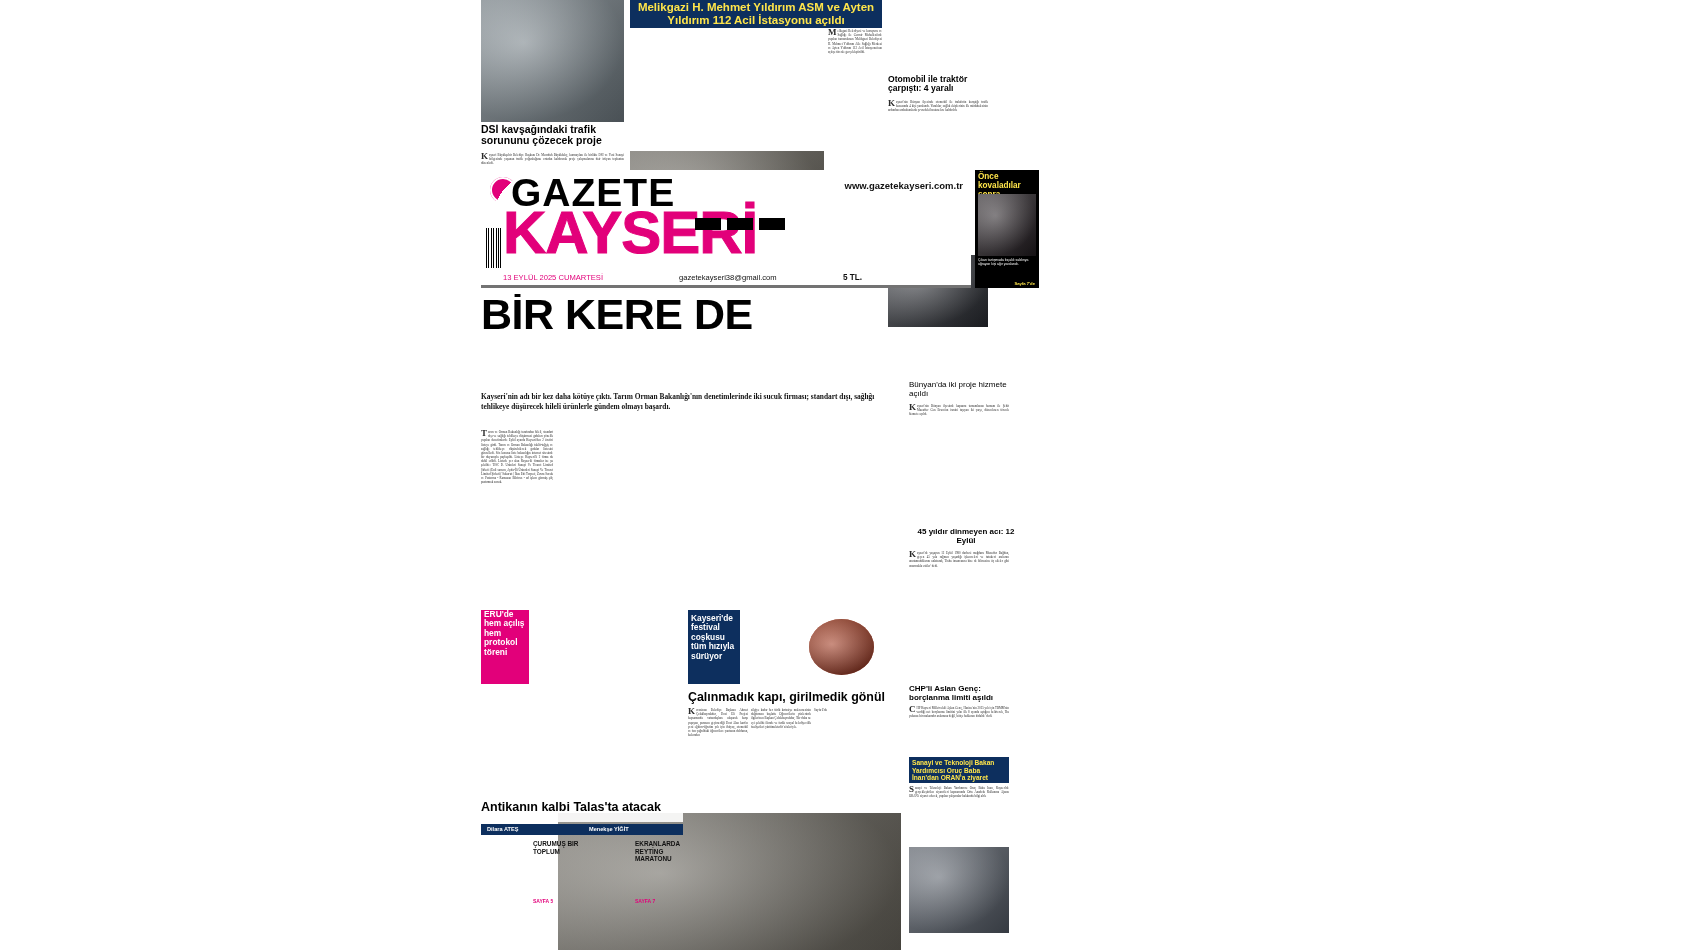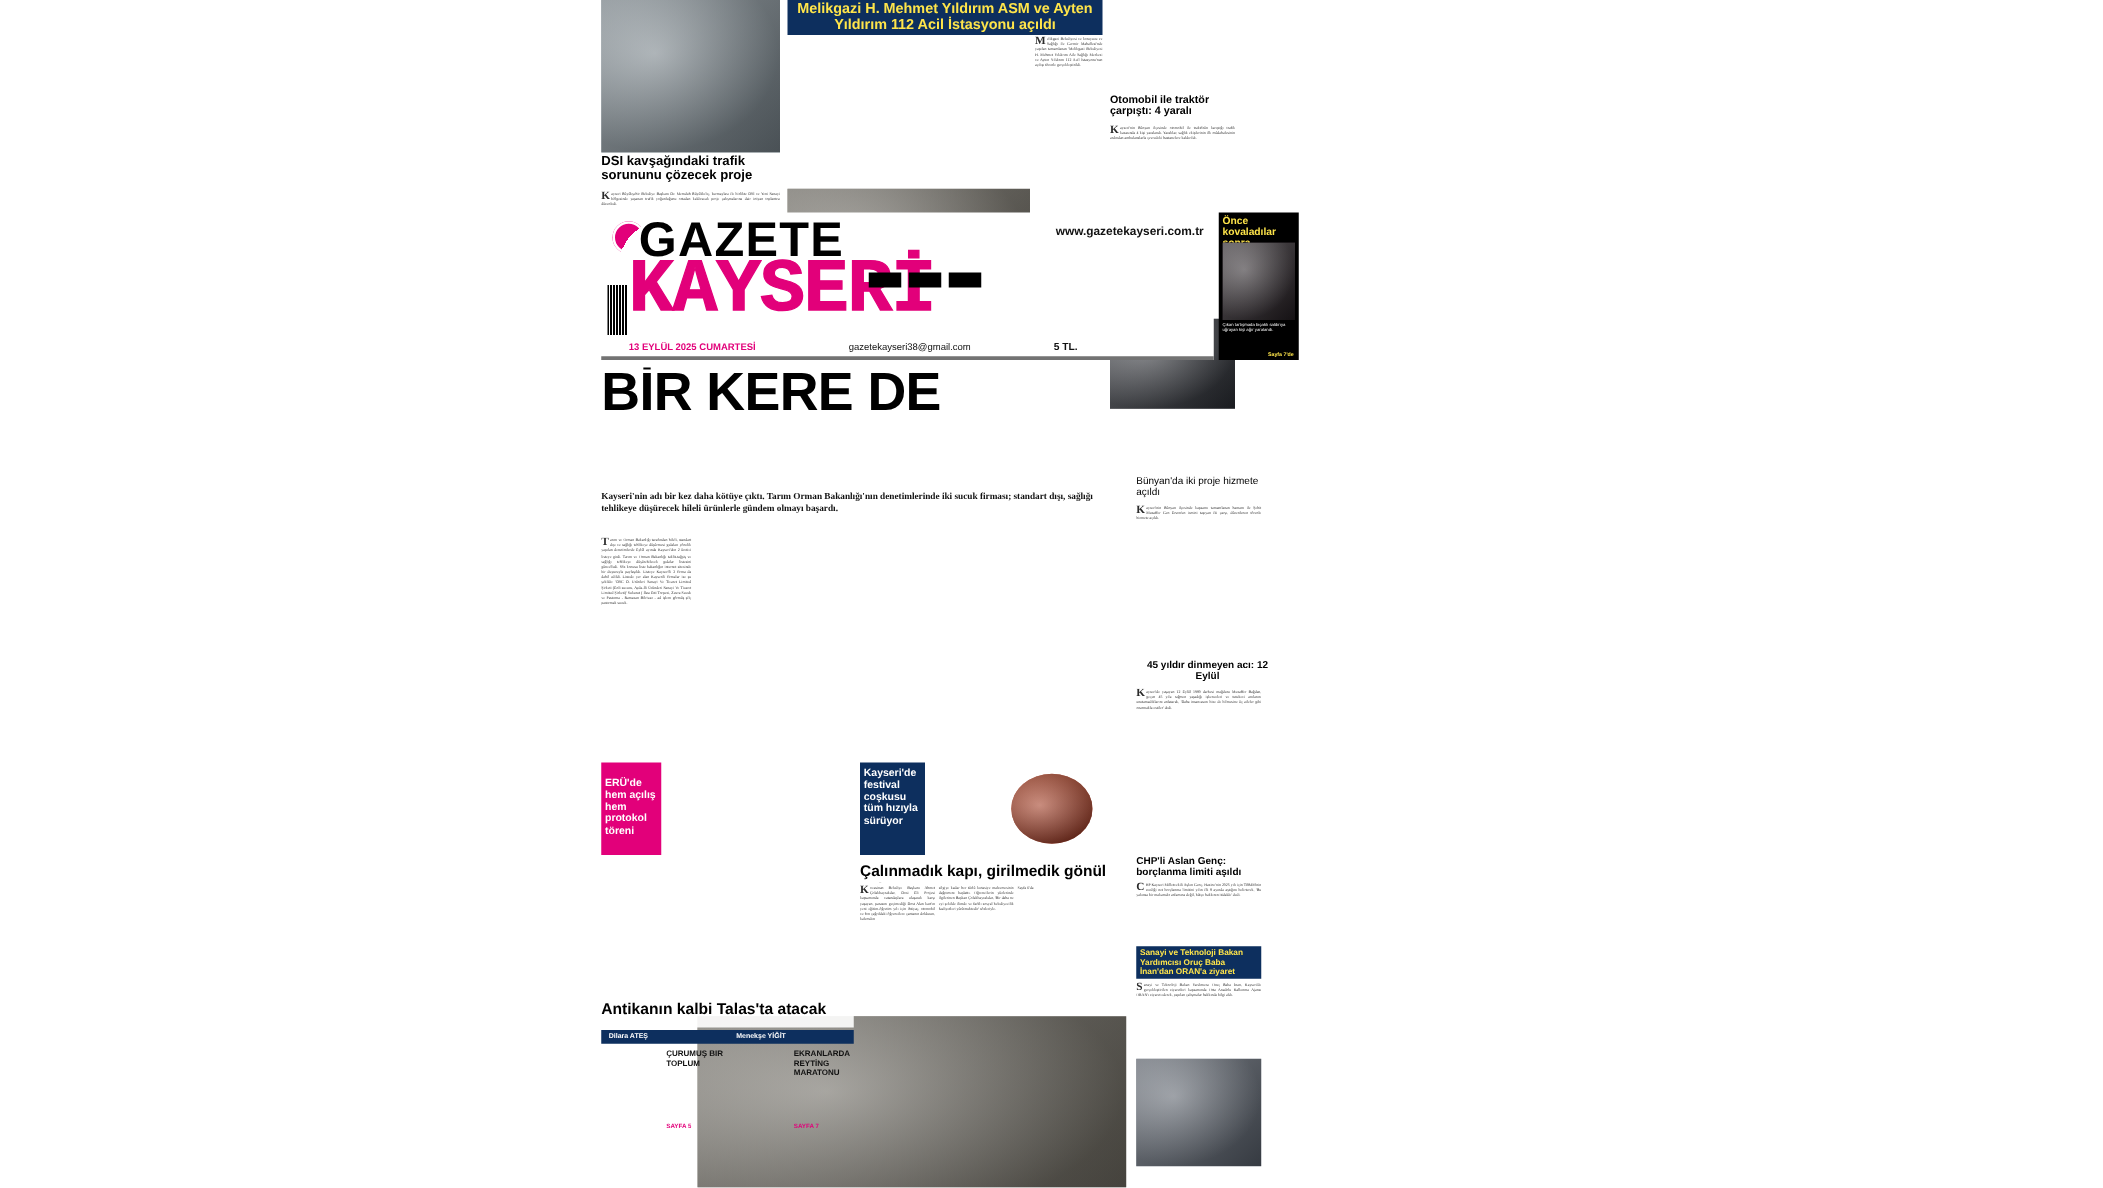--- a/index.html
+++ b/index.html
@@ -108,32 +108,32 @@
   }
   .mh-site {
     position:absolute; right: 8px; top: 10px;
     font-size: 9.5px; color:#111; font-weight: bold;
     font-family: "Liberation Sans", sans-serif;
   }
   .mh-kayseri {
     position:absolute; left: 22px; top: 33px;
     font-size: 60px; font-weight: bold; color: #e2007a;
     letter-spacing: -1px; line-height: 1;
-    font-family: Liberation Mono, monospace;
+    font-family: Liberation Sans, sans-serif;
     -webkit-text-stroke: 1px #e2007a;
   }
   .mh-block {
     position:absolute; width: 26px; height: 12px; background: #000;
   }
   .mh-barcode {
     position:absolute; left: 5px; top: 58px; width: 16px; height: 40px;
     background: repeating-linear-gradient(90deg, #000 0 1px, #fff 1px 2.4px);
   }
   .mh-date {
-    position:absolute; left: 22px; bottom: 3px; font-size: 7.6px; font-weight: bold; color:#e2007a;margin-top:30px;
+    position:absolute; left: 22px; bottom: 3px; font-size: 7.6px; font-weight: normal; color:#e2007a;margin-top:30px;
   }
   .mh-mail {
     position:absolute; left: 198px; bottom: 3px; font-size: 7.6px; color:#111;
   }
   .mh-price {
     position:absolute; left: 362px; bottom: 3px; font-size: 8.2px; font-weight: bold; color:#111;
   }
 
   .mh-side { left: 503px; top: 170px; width: 64px; height: 118px; background:#000; }
   .mh-side-head {
@@ -177,21 +177,21 @@
     left: 437px; top: 757px; width: 100px; height: 26px;
     background:#0d2f5e; color:#ffe54a; font-weight:bold; font-size: 6.6px;
     line-height:1.15; padding: 2px 3px;
   }
   .rail-body4 { left: 437px; top: 786px; width: 100px; height: 48px; }
 
   
   .mid-banner1 {
     left: 9px; top: 610px; width: 48px; height: 74px;
     background:#e2007a; color:#fff; font-weight:bold; font-size: 8.4px;
-    line-height: 1.12; padding: 12px 3px;
+    line-height: 1.12; padding: 0 3px;
   }
   .mid-banner2 {
     left: 216px; top: 610px; width: 52px; height: 74px;
     background:#0d2f5e; color:#fff; font-weight:bold; font-size: 8.4px;
     line-height: 1.12; padding: 4px 3px;
   }
   .mid-ref1 { left: 176px; top: 672px; width: 34px; font-size: 4.3px; font-weight:bold; color:#fff; text-align:right; }
   .mid-ref2 { left: 393px; top: 672px; width: 34px; font-size: 4.3px; font-weight:bold; color:#fff; text-align:right; }
   .bot-head1 {
     left: 9px; top: 800px; width: 202px; height: 22px;

